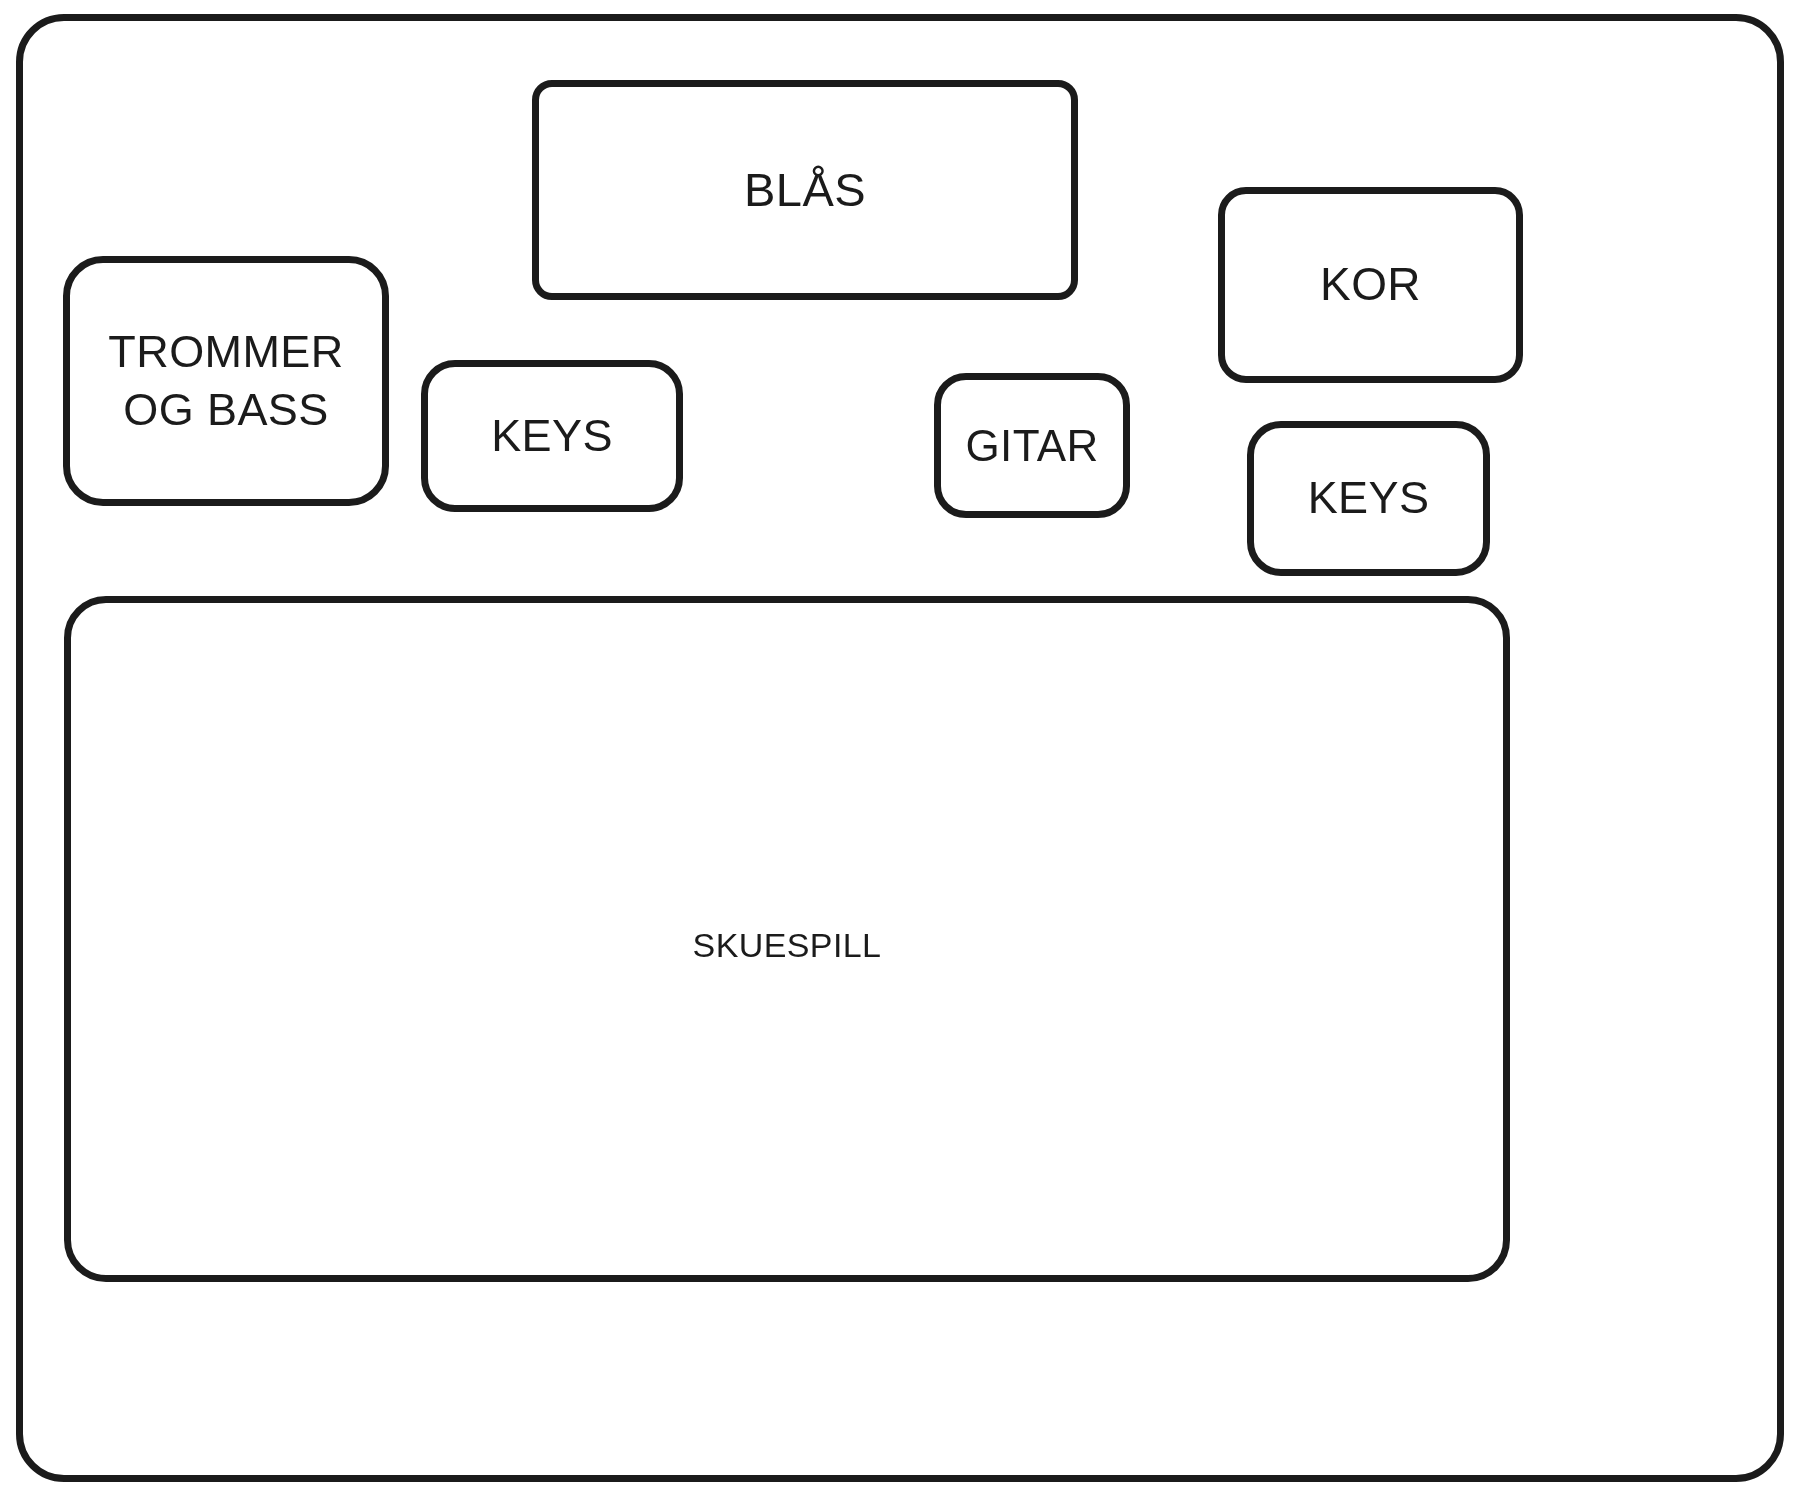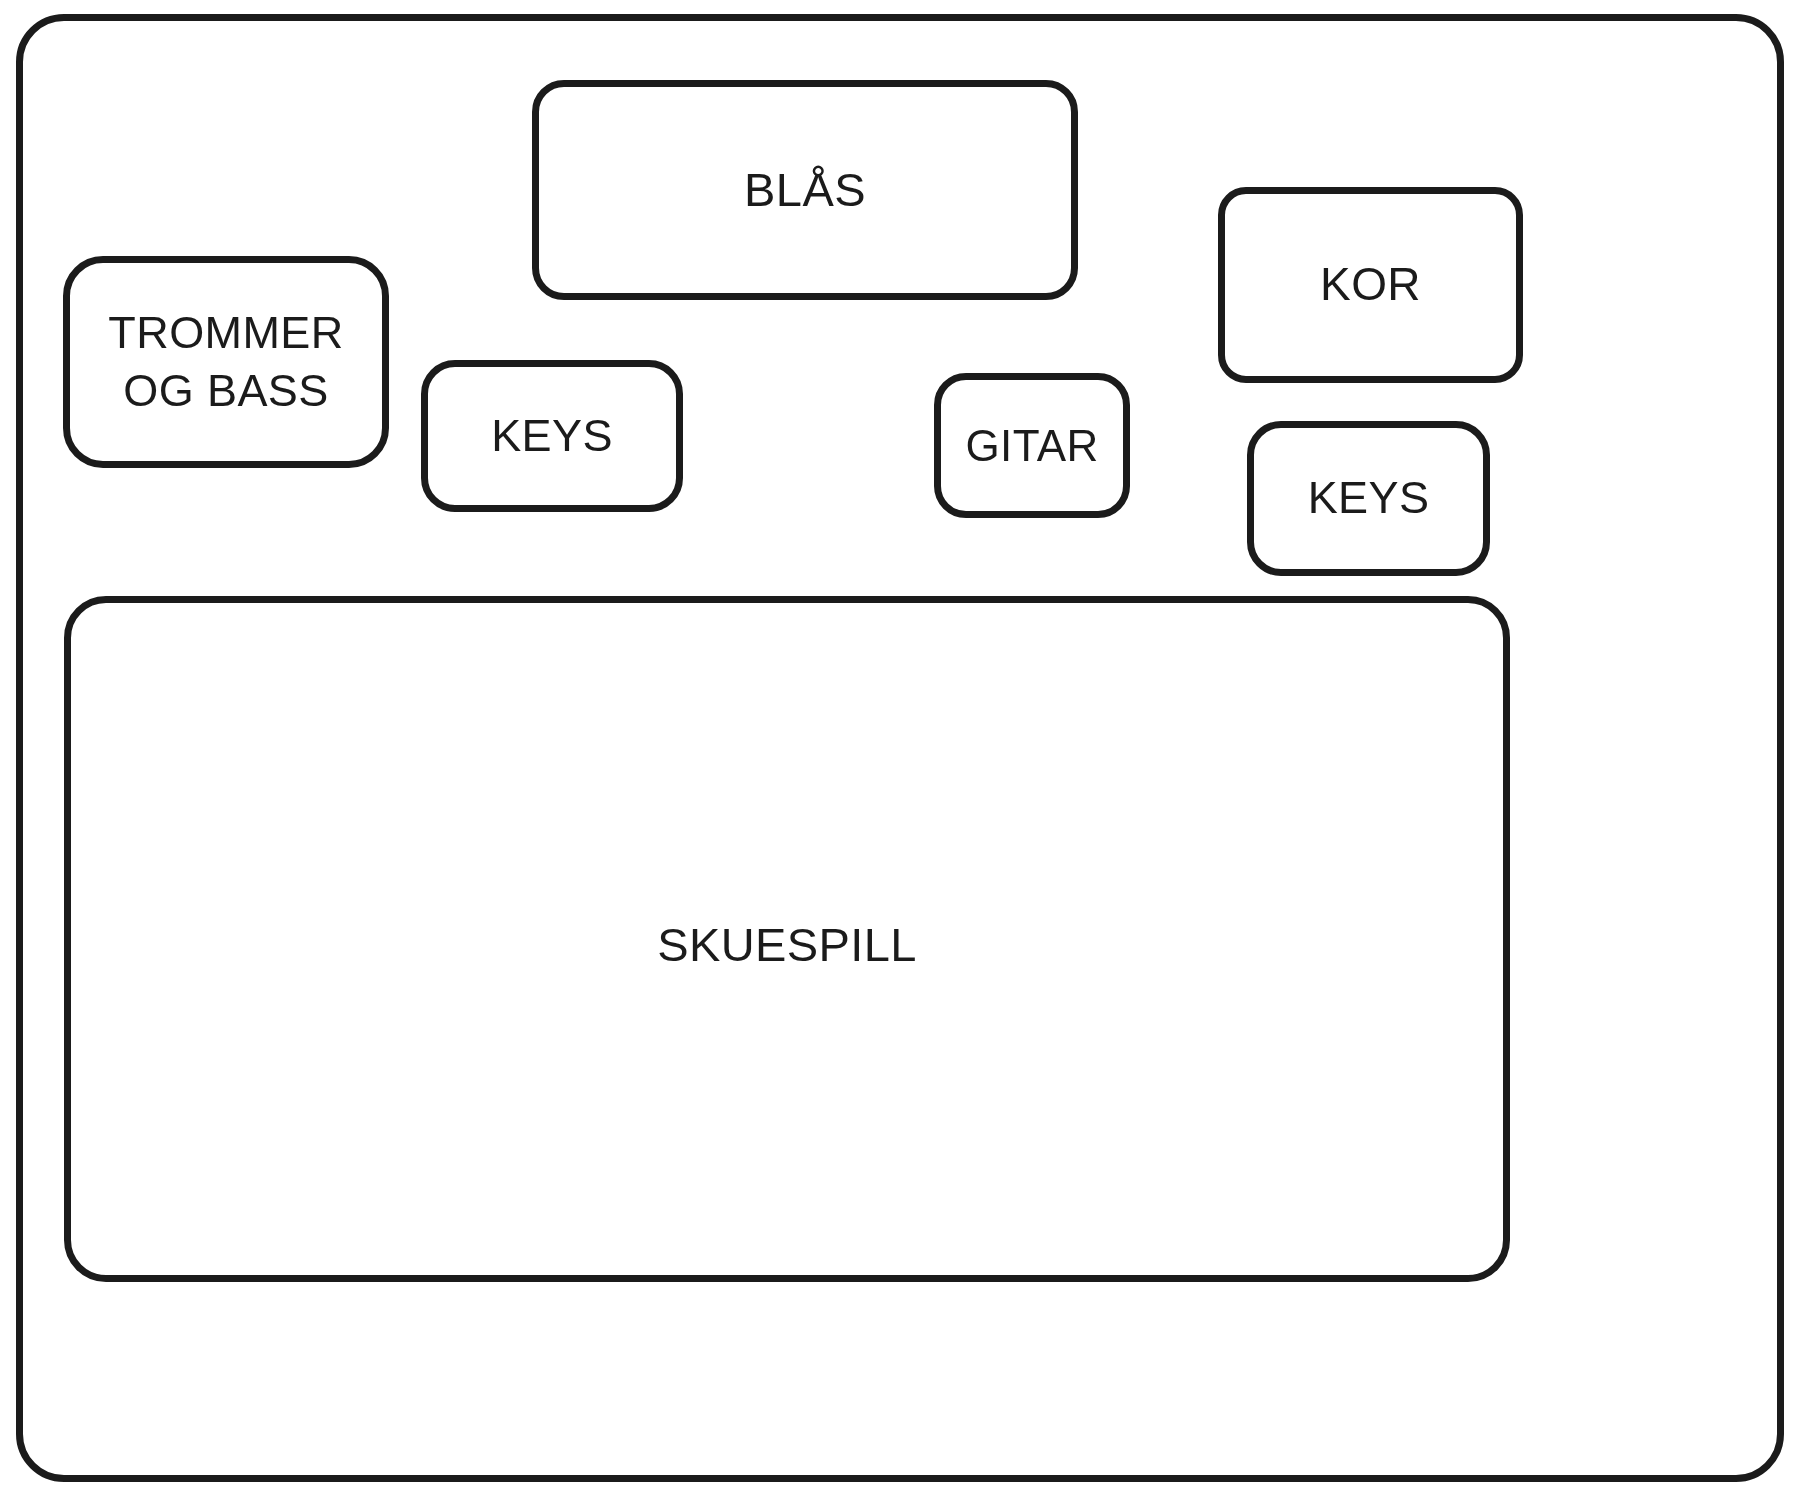--- a/index.html
+++ b/index.html
@@ -52,31 +52,31 @@
     height: 1468px;
     border-width: 7px;
     border-radius: 48px;
   }
 
   
   #node-trommer-og-bass {
     left: 40px;
     top: 235px;
     width: 326px;
-    height: 212px;
+    height: 250px;
     border-radius: 40px;
   }
   #node-trommer-og-bass .node-label { font-size: 45px; }
 
   #node-blas {
     left: 509px;
     top: 59px;
     width: 546px;
     height: 220px;
-    border-radius: 32px;
+    border-radius: 20px;
   }
   #node-blas .node-label { font-size: 47px; }
 
   #node-kor {
     left: 1195px;
     top: 166px;
     width: 305px;
     height: 196px;
     border-radius: 28px;
   }
@@ -110,21 +110,21 @@
   }
   #node-keys-right .node-label { font-size: 45px; }
 
   #node-skuespill {
     left: 41px;
     top: 575px;
     width: 1446px;
     height: 686px;
     border-radius: 42px;
   }
-  #node-skuespill .node-label { font-size: 47px; margin-top: 12px; }
+  #node-skuespill .node-label { font-size: 34px; margin-top: 12px; }
 </style>
 </head>
 <body>
 
 <div id="stage-diagram">
 
   <div class="node" id="stage-outer">
 
     <div class="node" id="node-trommer-og-bass">
       <span class="node-label">TROMMER

